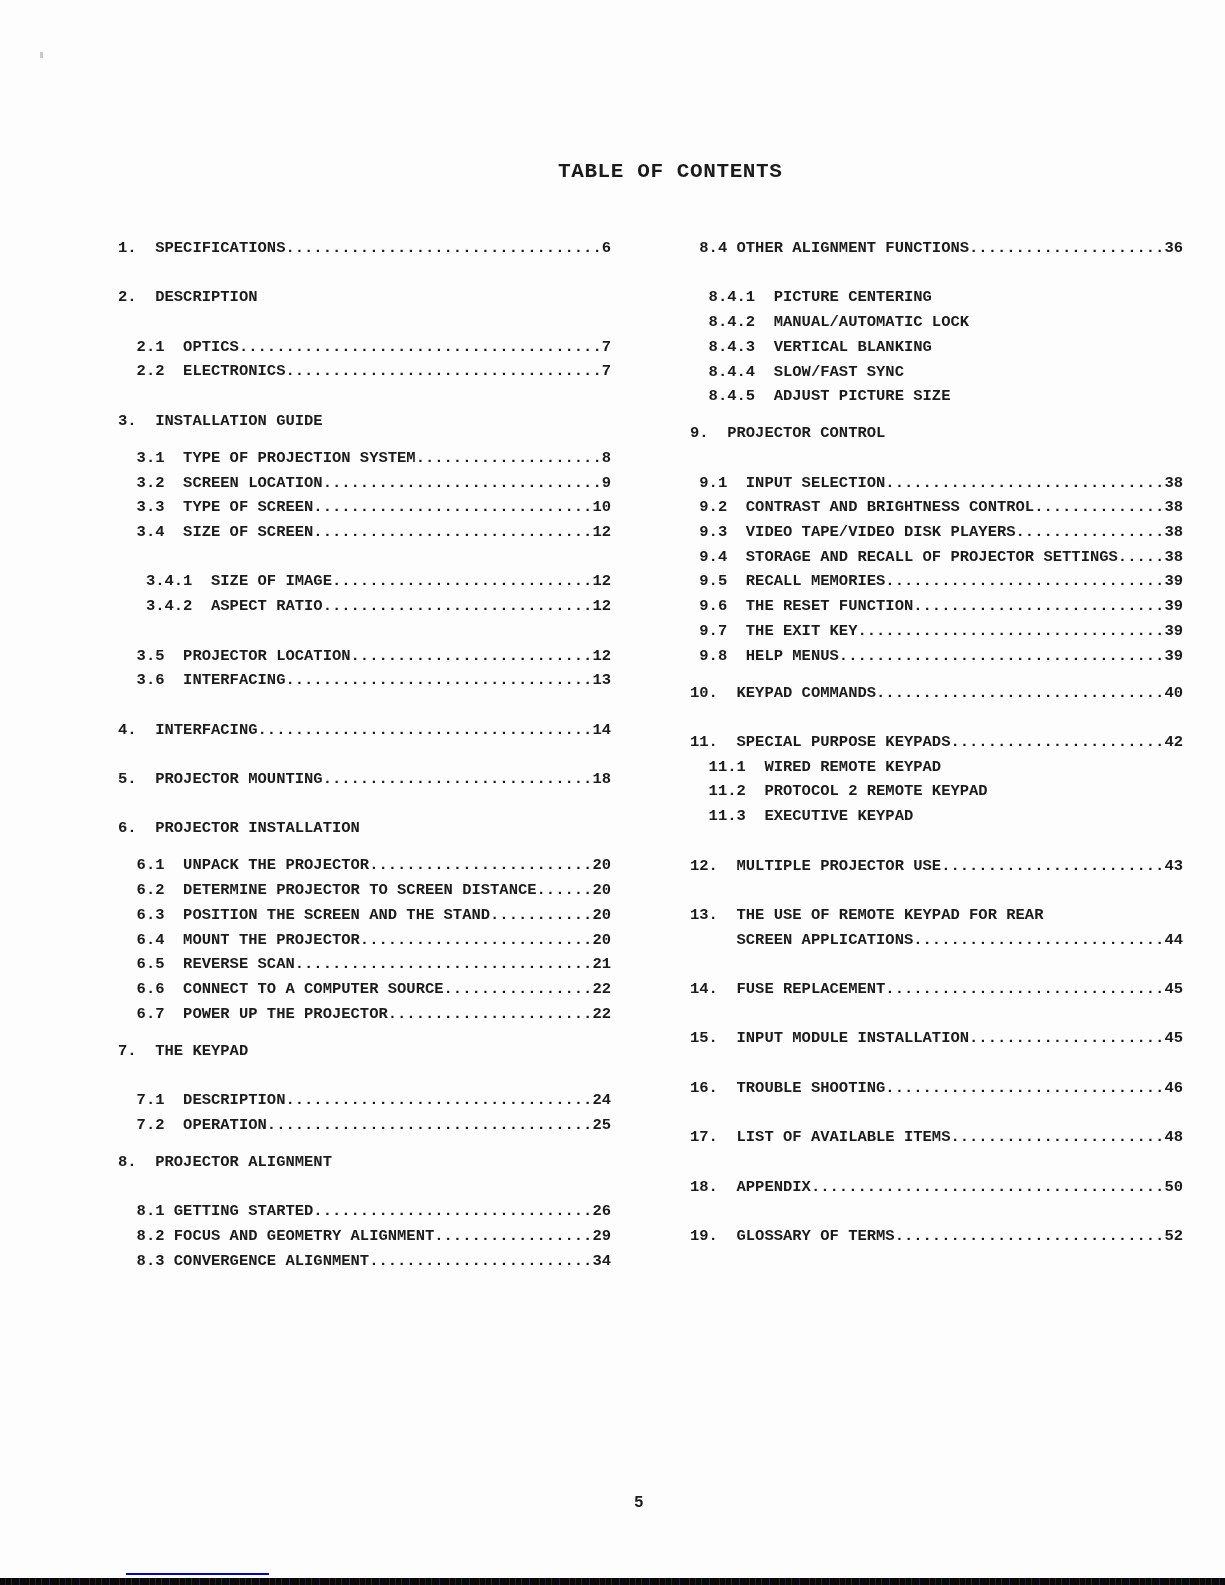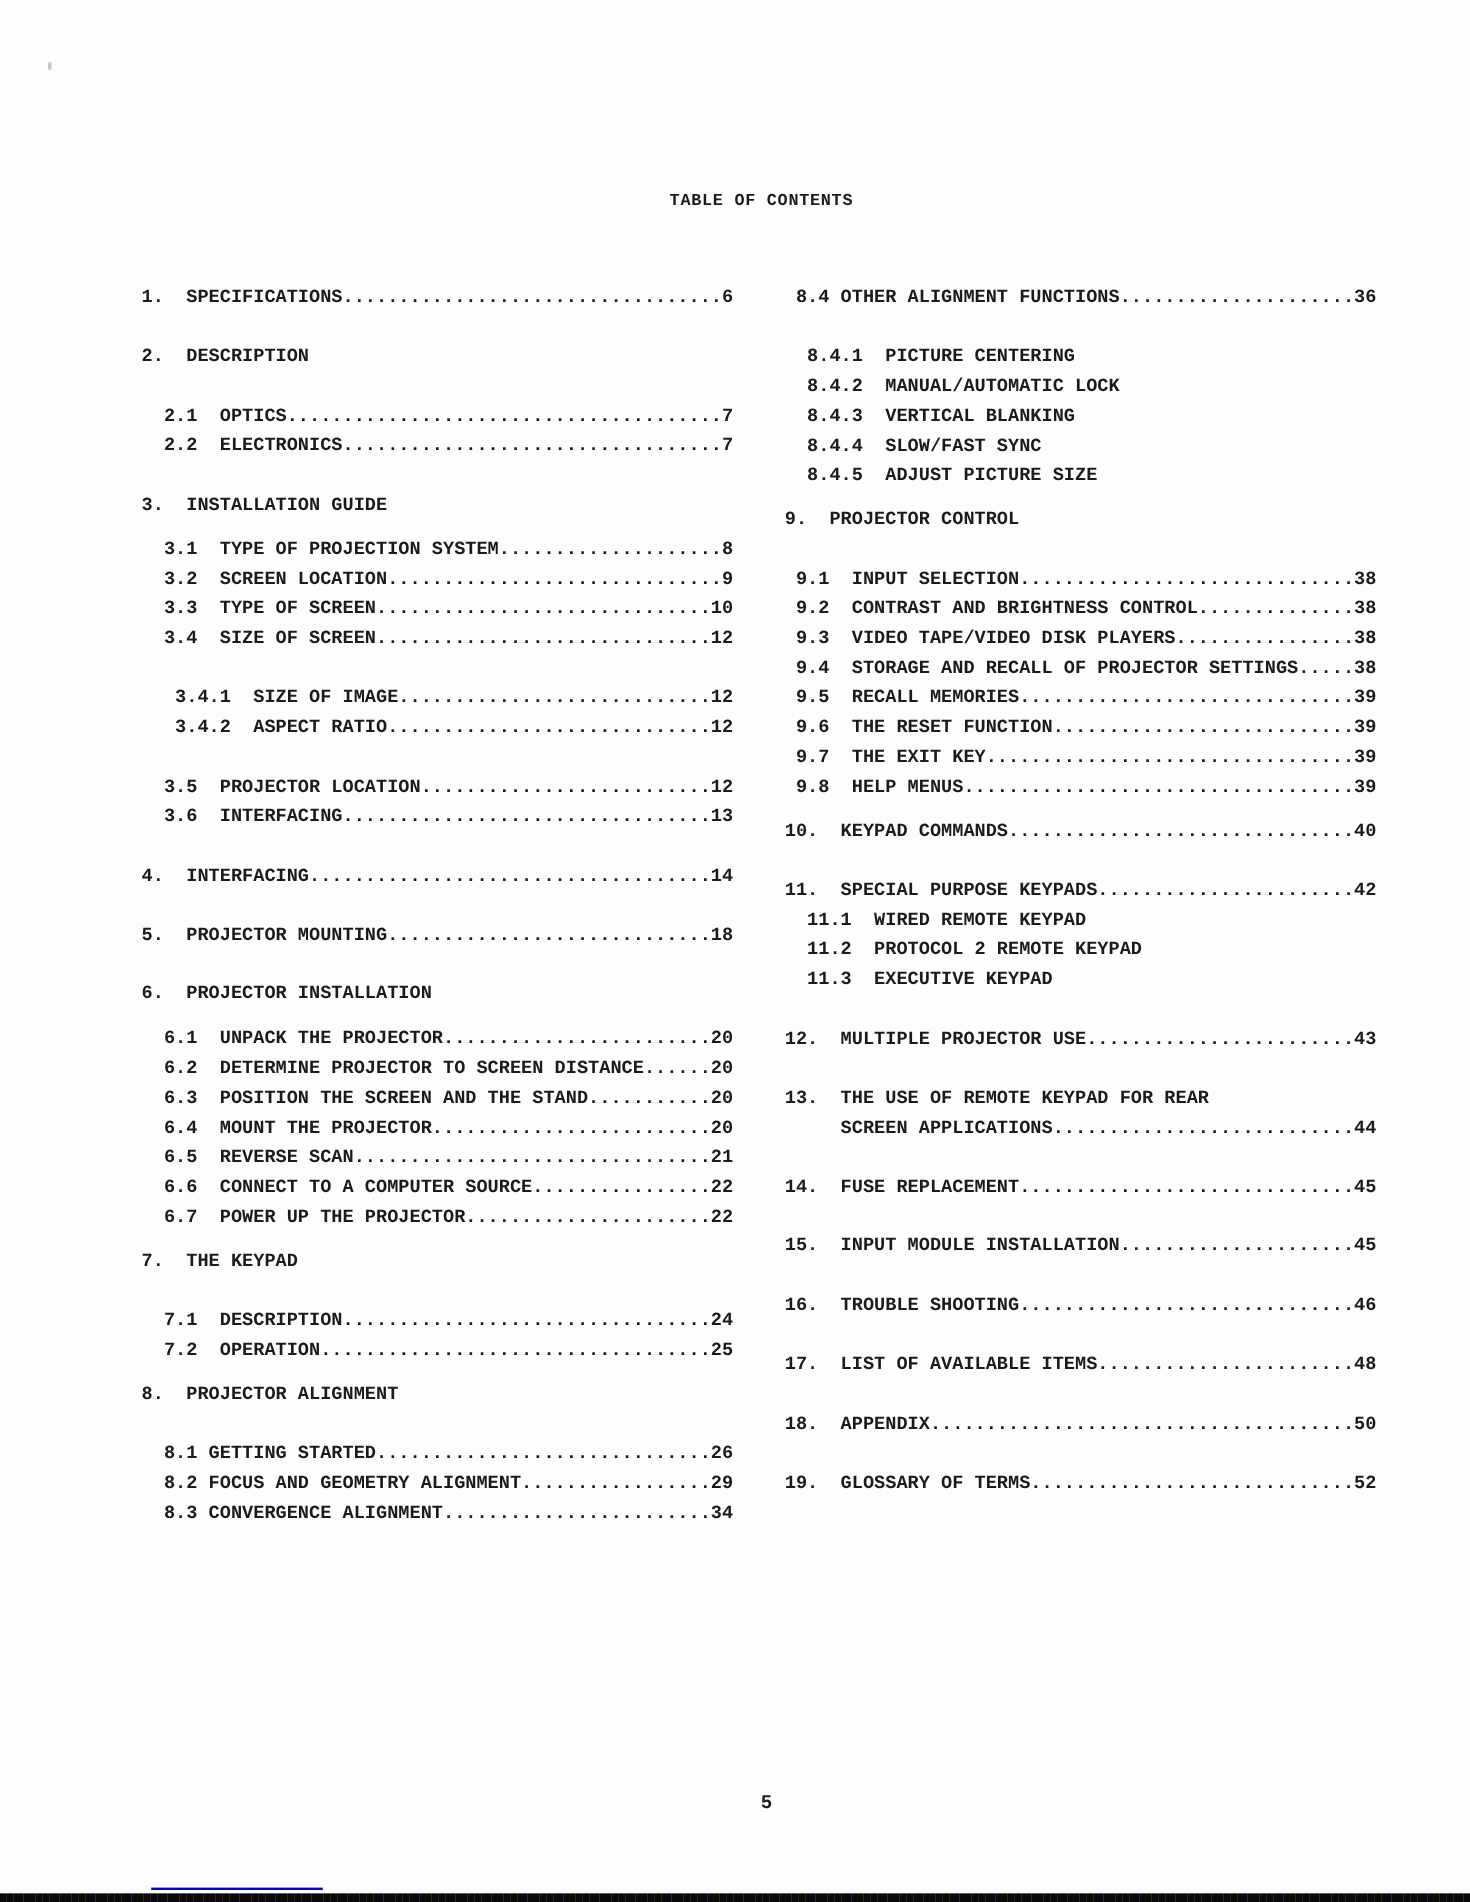--- a/index.html
+++ b/index.html
@@ -13,36 +13,36 @@
     height: 1585px;
     background: #fdfdfd;
     overflow: hidden;
     font-family: "Liberation Mono", "DejaVu Sans Mono", monospace;
     color: #1b1b1b;
   }
   .doc-title {
     position: absolute;
     left: 558px;
     top: 160px;
-    font-size: 14px;
+    font-size: 21px;
     font-weight: 700;
     letter-spacing: 0.6px;
     white-space: pre;
   }
   .col {
     position: absolute;
     top: 236px;
     width: 500px;
     font-size: 15.5px;
     font-weight: 700;
     line-height: 24.7px;
     white-space: pre;
   }
   .col-left  { left: 118px; }
-  .col-right { left: 654px; }
+  .col-right { left: 690px; }
   .toc-line { min-height: 24.7px; }
   .page-number {
     position: absolute;
     left: 634px;
     top: 1494px;
     font-size: 16px;
     font-weight: 700;
   }
   .blue-underline {
     position: absolute;

